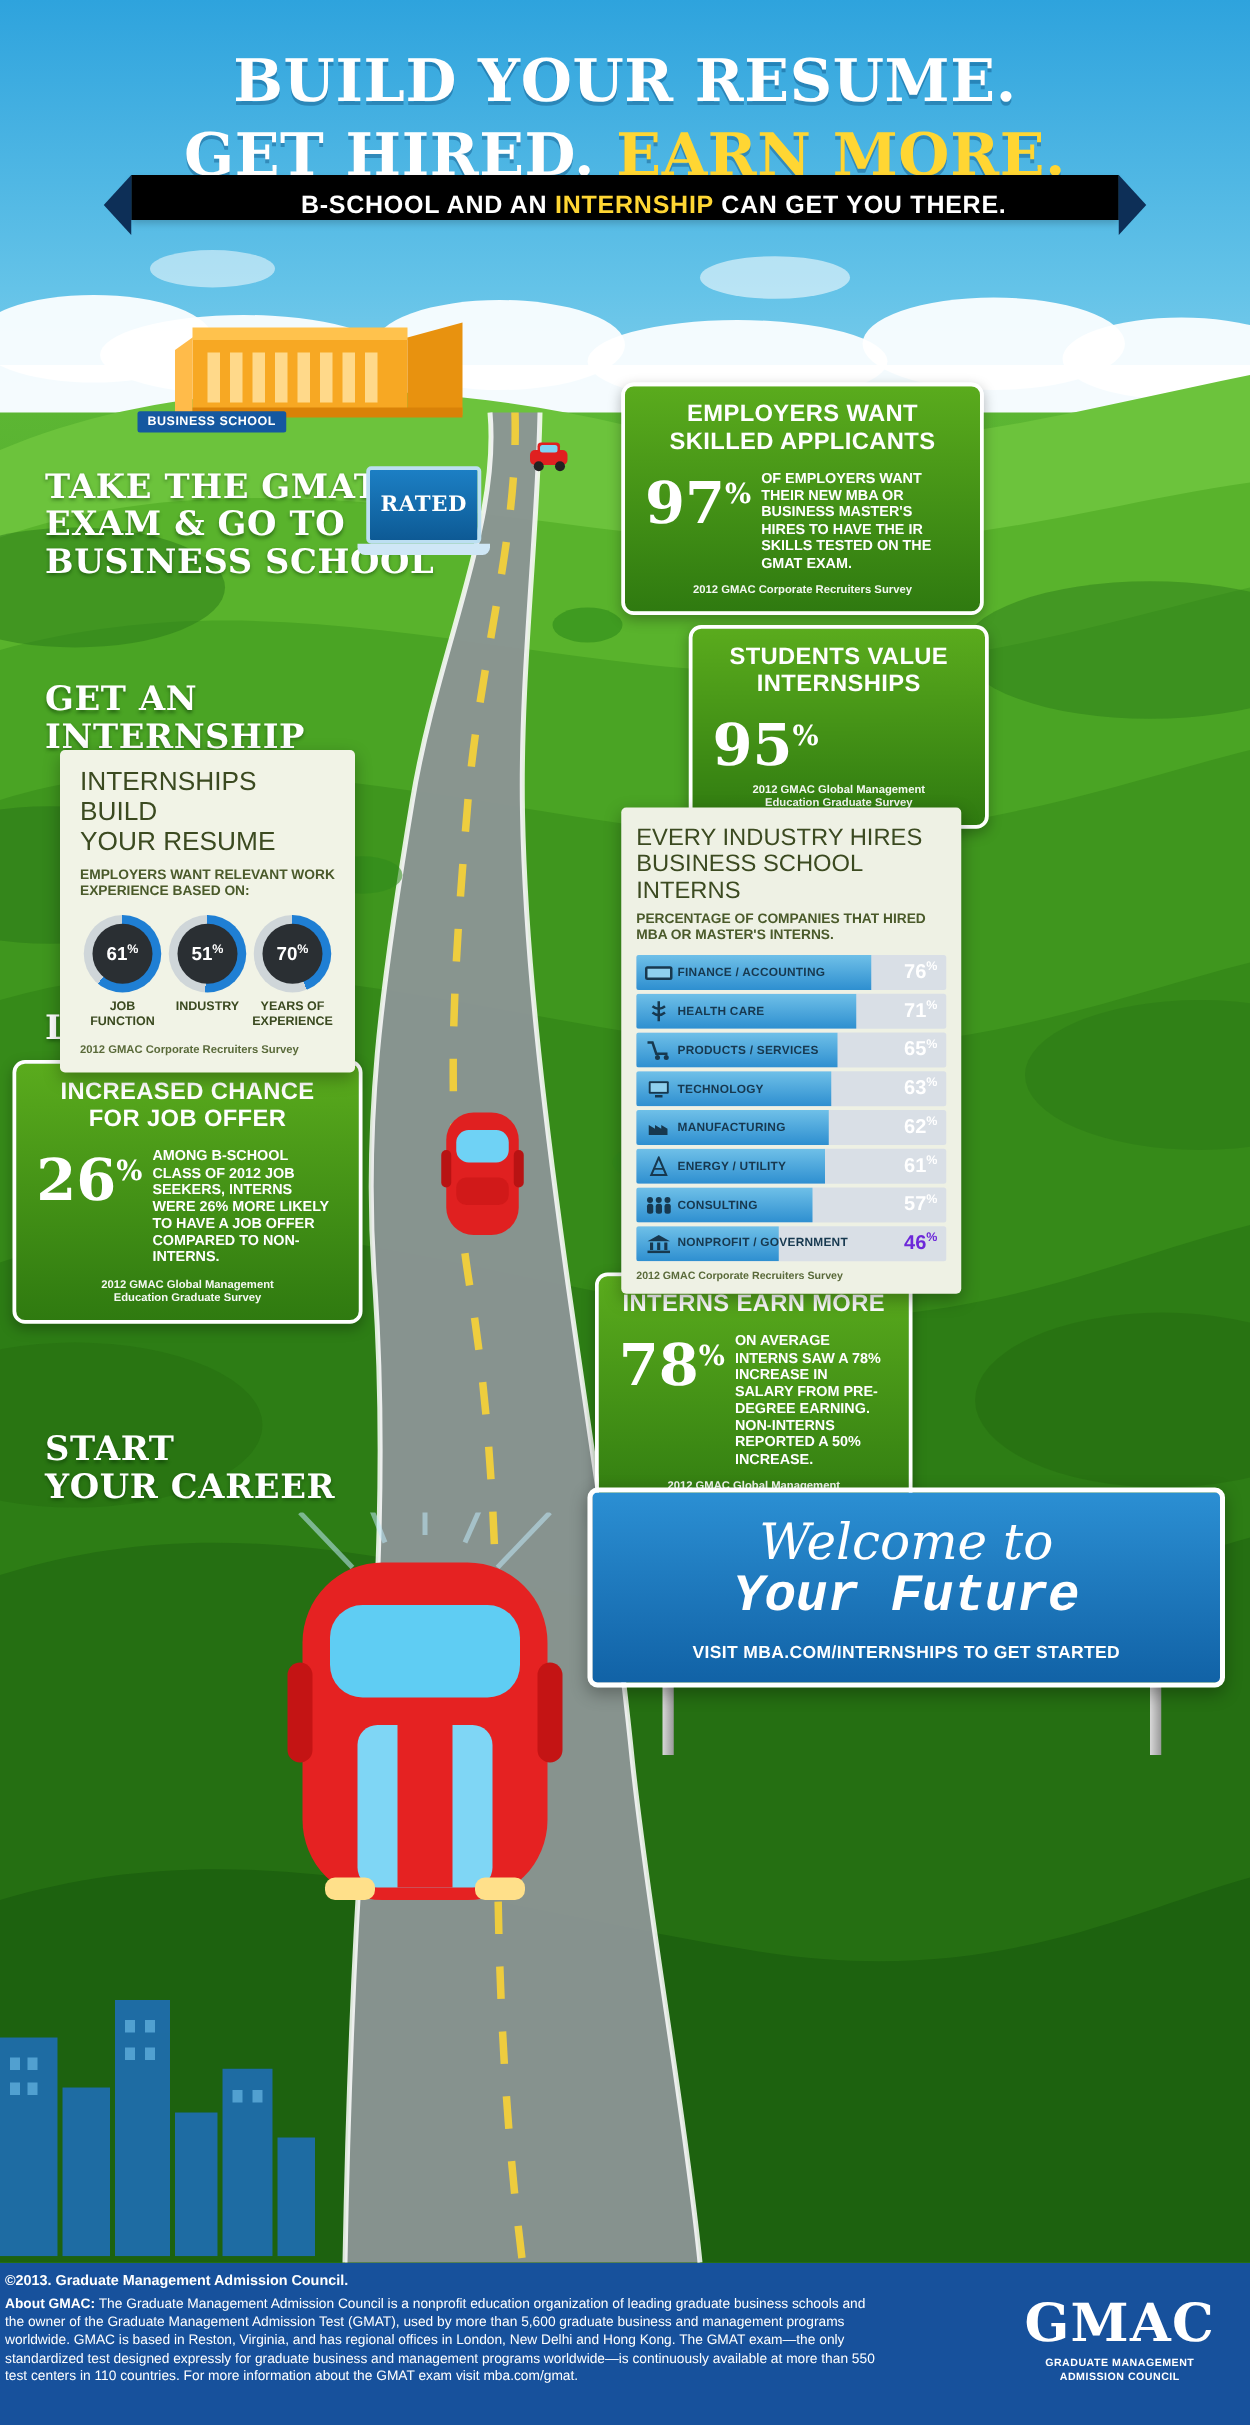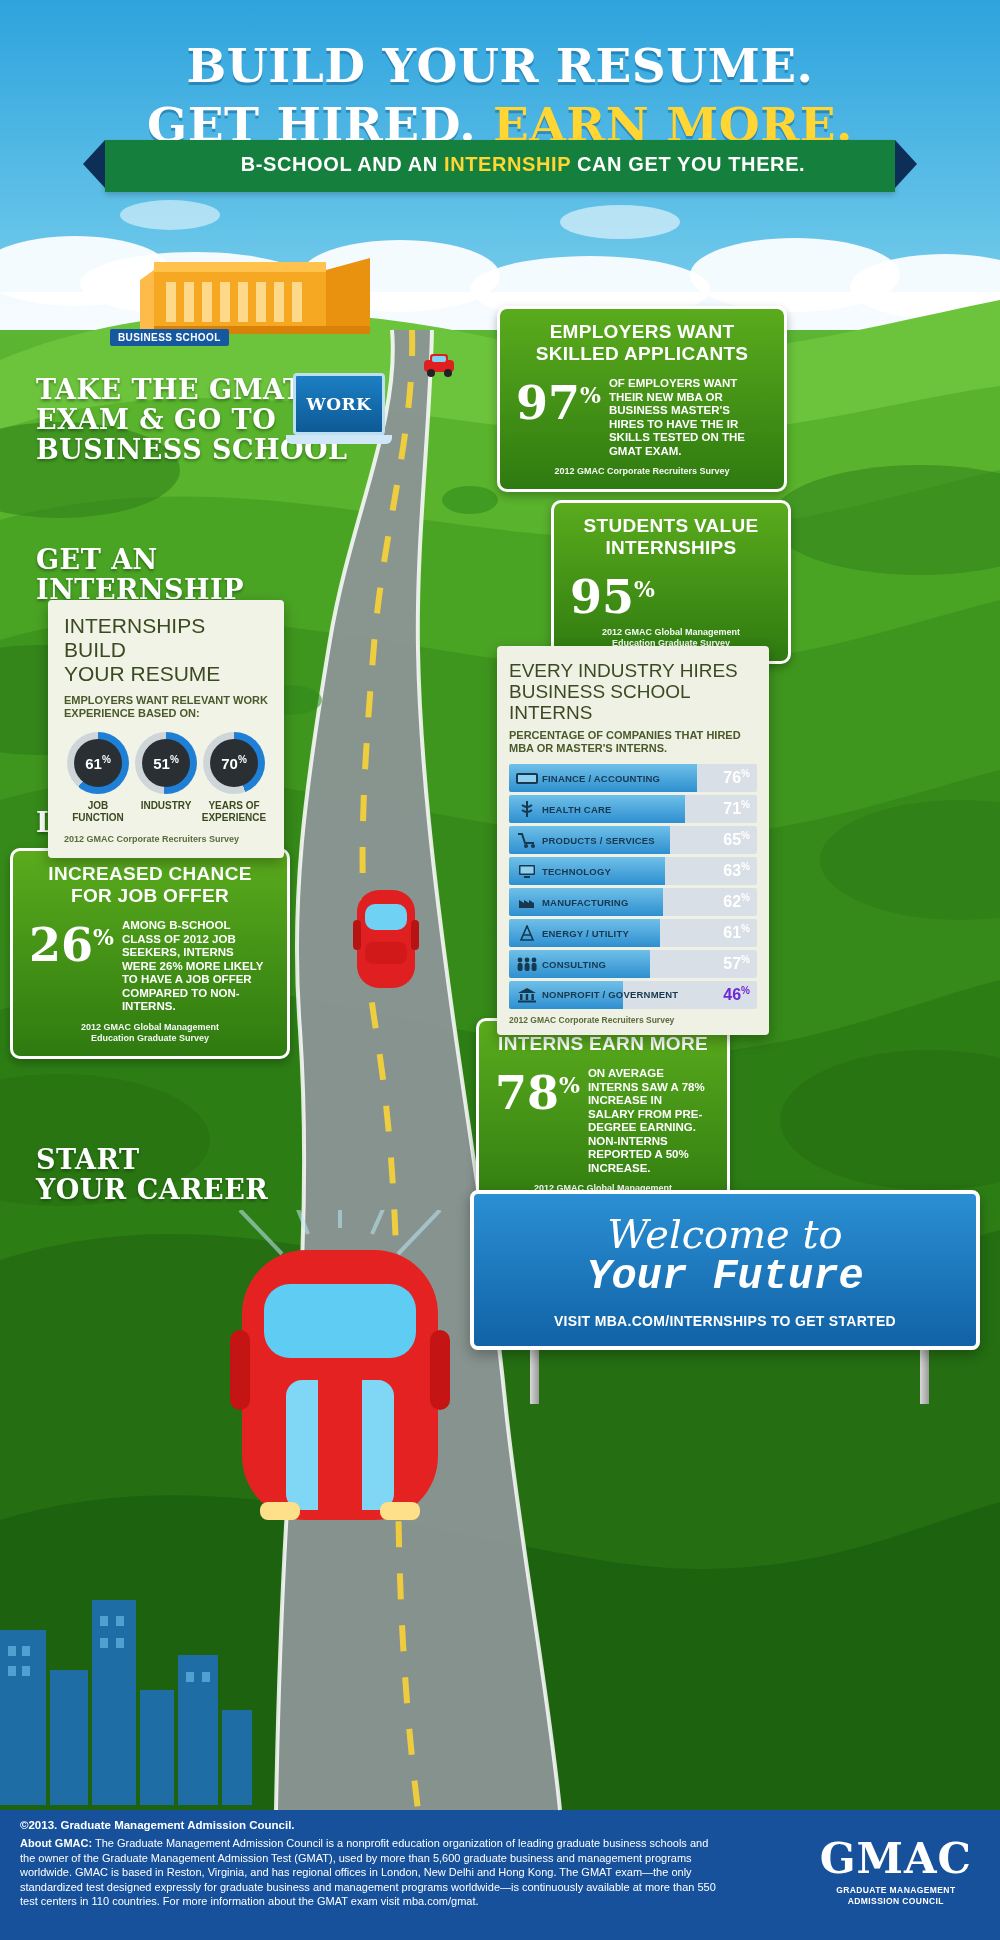--- a/index.html
+++ b/index.html
@@ -25,22 +25,22 @@
     font-weight: bold; font-size: 47px; letter-spacing: .5px;
     color: #ffffff; margin-top: 38px; text-shadow: 0 3px 0 rgba(0,60,110,.35);
   }
   .title2 {
     font-family: "DejaVu Serif", serif;
     font-weight: bold; font-size: 47px; letter-spacing: .5px;
     color: #ffffff; margin-top: 4px; text-shadow: 0 3px 0 rgba(0,60,110,.35);
   }
   .title2 .yellow { color: #ffd633; }
   .ribbon {
-    position: absolute; left: 105px; top: 140px; width: 790px; height: 52px;
-    background: #15803d; z-index: 41;
+    position: absolute; left: 105px; top: 140px; width: 790px; height: 36px;
+    background: #000000; z-index: 41;
     box-shadow: 0 3px 6px rgba(0,0,0,.2);
     padding-left: 46px;
   }
   .ribbon:before, .ribbon:after {
     content: ""; position: absolute; top: 0; width: 0; height: 0;
     border-top: 24px solid transparent; border-bottom: 24px solid transparent;
   }
   .ribbon:before { left: -22px; border-right: 22px solid #0d2f57; }
   .ribbon:after { right: -22px; border-left: 22px solid #0d2f57; }
   .ribbon .txt {
@@ -173,21 +173,21 @@
     display: flex; flex-direction: column; align-items: center; justify-content: center;
     color: #ffffff;
   }
   .welcome .w1 { font-family: "DejaVu Serif", serif; font-style: italic; font-size: 40px; }
   .welcome .w2 { font-family: Liberation Mono, monospace; font-style: italic; font-size: 42px; font-weight: bold; margin-top: -4px; }
   .welcome .w3 { font-size: 14px; font-weight: bold; margin-top: 12px; letter-spacing: .3px; }
 
   
   .footer {
     position: absolute; left: 0; top: 1800px; width: 1000px; height: 140px;
-    background: #17519c; color: #ffffff; padding: 18px 20px;
+    background: #17519c; color: #ffffff; padding: 18px 4px;
   }
   .footer .fl { width: 700px; }
   .footer .f1 { font-size: 11.5px; font-weight: bold; line-height: 15px; }
   .footer .f2 { font-size: 11px; line-height: 14.5px; margin-top: 3px; }
   .footer .f2 b { font-weight: bold; }
   .gmac-logo {
     position: absolute; right: 28px; top: 34px; text-align: center; color: #ffffff;
   }
   .gmac-logo .lg { font-family: "DejaVu Serif", serif; font-size: 42px; font-weight: bold; letter-spacing: 1px; }
   .gmac-logo .sm { font-size: 8.5px; font-weight: bold; line-height: 11px; letter-spacing: .4px; margin-top: 2px; }
@@ -267,21 +267,21 @@
         <rect x="126" y="46" width="10" height="40"></rect>
       <rect x="144" y="46" width="10" height="40"></rect>
         <rect x="162" y="46" width="10" height="40"></rect>
     </g>
     <rect x="24" y="90" width="216" height="8" fill="#d98208"></rect>
   </svg>
   <div class="bschool-label">BUSINESS SCHOOL</div>
 
   <div class="laptop">
     <div class="screen">
-        <span>WORK</span>
+        <span>RATED</span>
       </div>
     <div class="base"></div>
   </div>
 
   <div class="sechead" style="left:36px;top:375px;">TAKE THE GMAT<br>EXAM &amp; GO TO<br>BUSINESS SCHOOL</div>
   <div class="sechead" style="left:36px;top:545px;">GET AN<br>INTERNSHIP</div>
   <div class="sechead" style="left:36px;top:808px;">LAND A JOB</div>
   <div class="sechead" style="left:36px;top:1145px;">START<br>YOUR CAREER</div>
 
   <svg width="40" height="30" style="position:absolute;left:420px;top:350px;z-index:24;">

